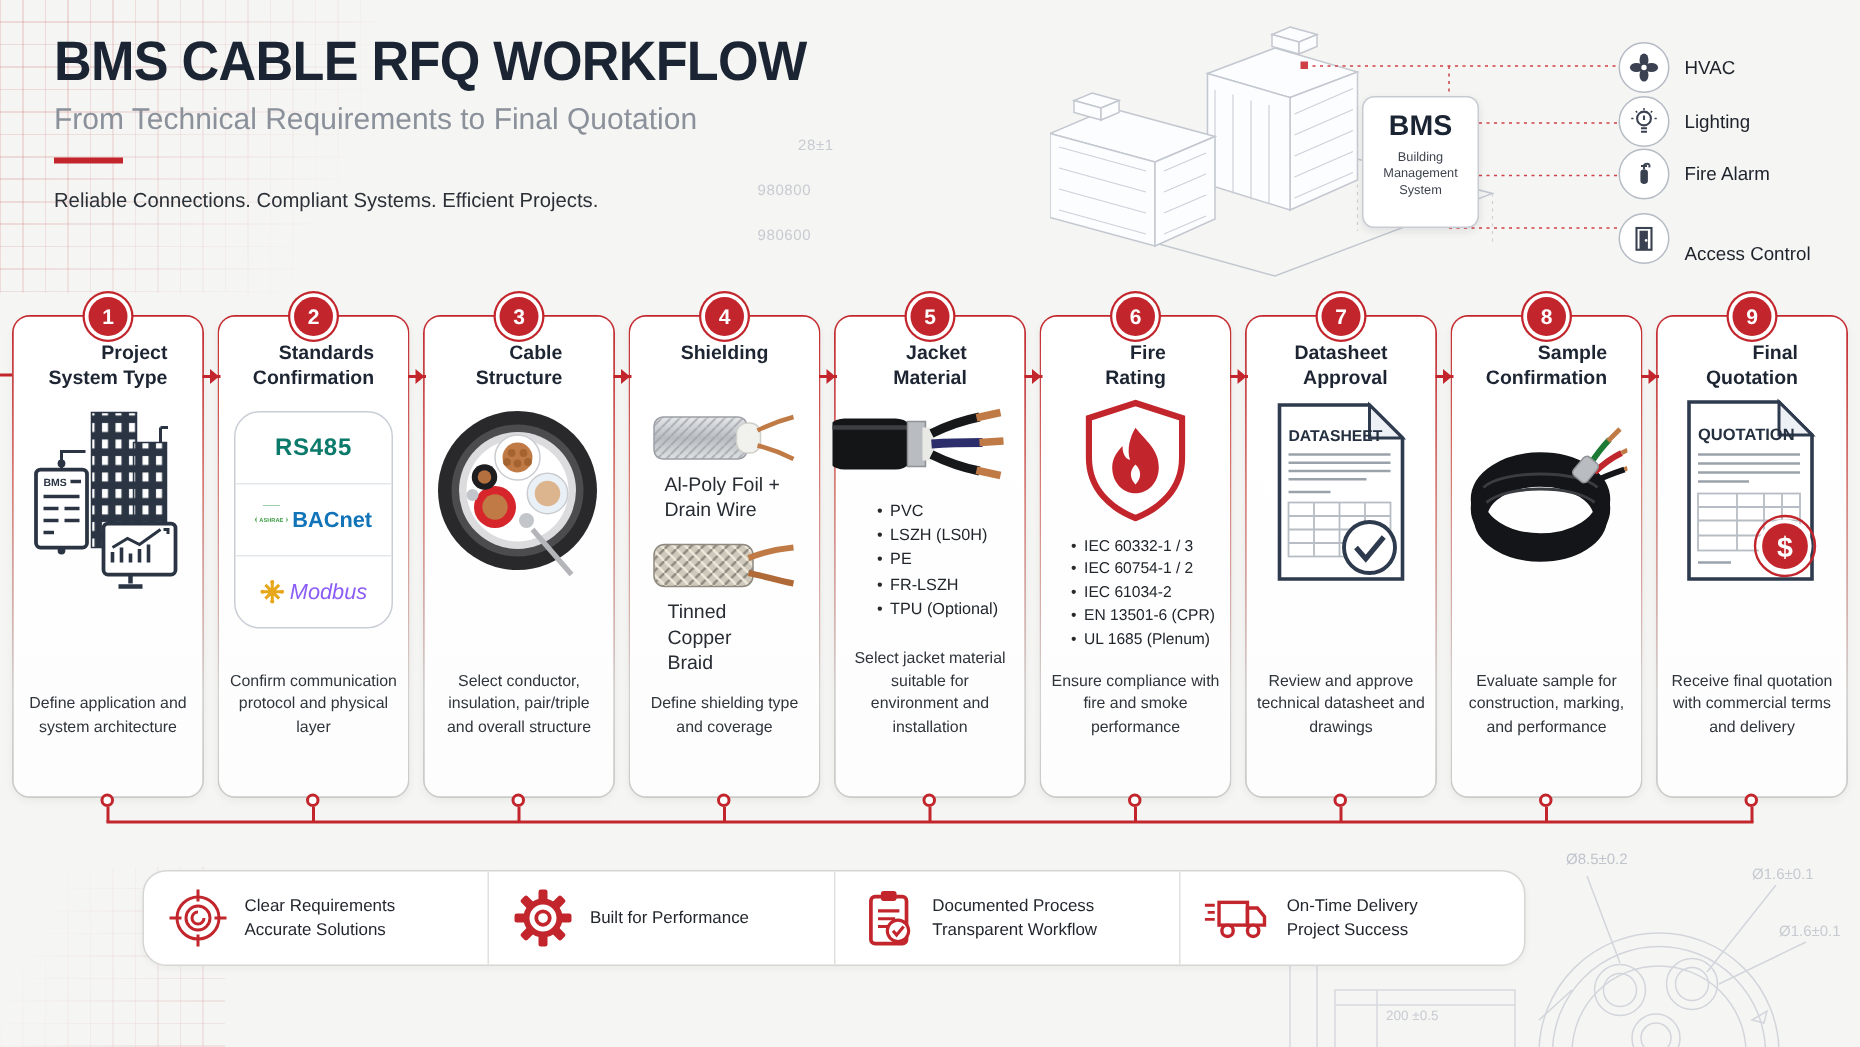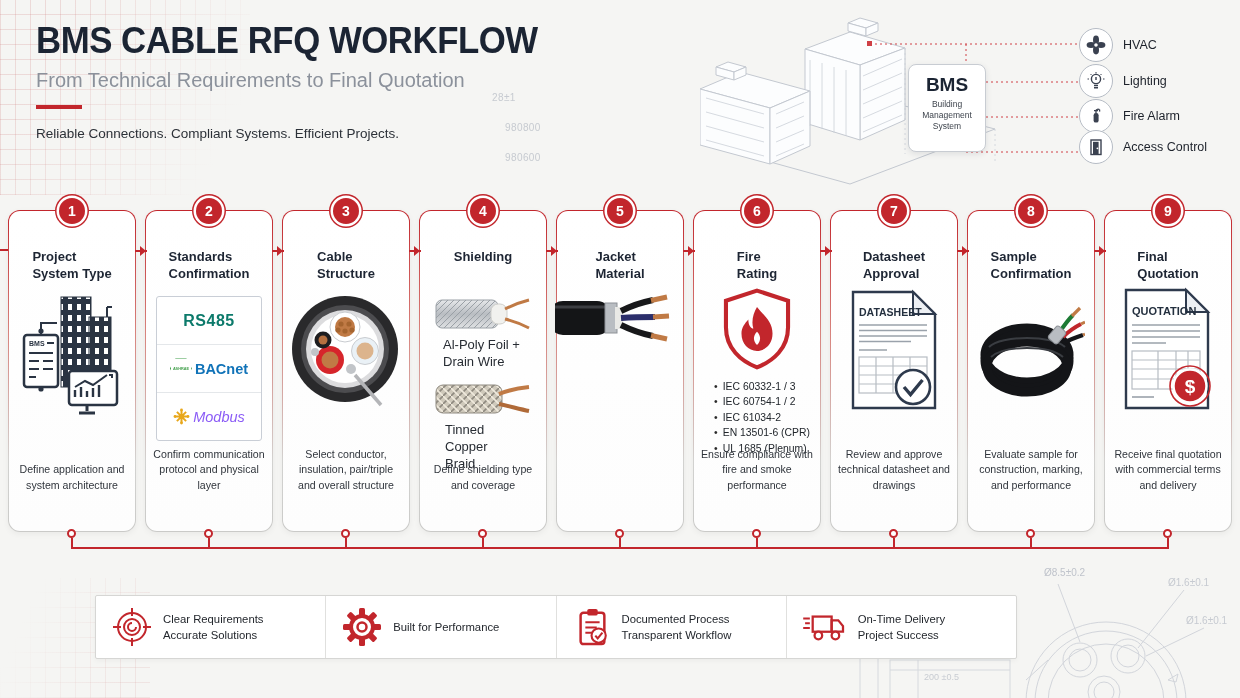--- a/index.html
+++ b/index.html
@@ -45,59 +45,59 @@
     background:linear-gradient(#ffffff,#fdfdfd) padding-box,
                linear-gradient(180deg,#c2262c 0%,#d8837d 38%,#d2d2d0 78%,#cacac8 100%) border-box;
     box-shadow:0 2px 6px rgba(0,0,0,.05);display:flex;flex-direction:column;align-items:center;}
   .card + .card::before{content:"";position:absolute;left:-11px;top:39px;width:12px;height:2px;background:#c2262c;}
   .card + .card::after{content:"";position:absolute;left:-6px;top:35px;width:0;height:0;
     border-left:6px solid #c2262c;border-top:5px solid transparent;border-bottom:5px solid transparent;}
   .badge{position:absolute;top:-13px;left:50%;transform:translateX(-50%);width:26px;height:26px;
     border-radius:50%;background:#c2262c;color:#fff;font-weight:bold;font-size:14px;
     display:flex;align-items:center;justify-content:center;
     box-shadow:0 0 0 2.5px #fff,0 0 0 4px #c2262c;z-index:2;}
-  .c-title{margin-top:37px;text-align:left;font-size:13px;font-weight:bold;color:#1d2533;line-height:1.32;min-height:35px;}
+  .c-title{margin-top:15px;text-align:right;font-size:13px;font-weight:bold;color:#1d2533;line-height:1.32;min-height:35px;}
   .c-desc{position:absolute;left:7px;right:7px;bottom:38px;text-align:center;
     font-size:10.6px;color:#30353c;line-height:1.45;}
   .stub{position:absolute;left:0;top:249px;width:9px;height:2px;background:#c2262c;}
   .hline{position:absolute;left:71px;top:547px;width:1098px;height:2px;background:#c2262c;}
   .stem{position:absolute;top:538px;width:2px;height:10px;background:#c2262c;}
   .dotc{position:absolute;top:529px;width:9px;height:9px;border:2px solid #c2262c;border-radius:50%;background:#fff;box-sizing:border-box;}
   
-  .proto-box{margin-top:13px;width:104px;border:1px solid #c9ced6;border-radius:3px;background:#fff;}
+  .proto-box{margin-top:13px;width:104px;border:1px solid #c9ced6;border-radius:17px;background:#fff;}
   .proto-row{height:47px;display:flex;align-items:center;justify-content:center;gap:3px;}
   .proto-row + .proto-row{border-top:1px solid #e4e7ea;}
   .rs485{font-size:16px;font-weight:bold;color:#0c7a6b;letter-spacing:.5px;}
   .bacnet{font-size:14.5px;font-weight:bold;color:#1173b8;}
   .modbus{font-size:14.5px;font-weight:normal;font-style:italic;color:#8b5cf6;}
   .ashrae{width:20px;height:20px;display:flex;align-items:center;justify-content:center;
     background:#fff;border:1.5px solid #3f9e49;color:#3f9e49;font-size:3.8px;font-weight:bold;
     clip-path:polygon(25% 5%,75% 5%,100% 50%,75% 95%,25% 95%,0 50%);}
   
   .mini-label{font-size:13px;color:#272c33;line-height:1.3;margin-top:4px;}
   ul.bul{list-style:none;margin:8px 0 0 0;padding:0 0 0 10px;align-self:center;text-align:left;}
   ul.bul li{font-size:10.8px;color:#21262c;line-height:1.5;white-space:nowrap;}
   ul.bul li::before{content:"•";color:#2a2a2a;margin-right:5px;}
   ul.bul.tight li{font-size:10.4px;line-height:1.48;}
   
   .footer{position:absolute;left:95px;top:580px;width:920px;height:62px;background:#fff;
-    border:1px solid #d6d6d4;border-radius:2px;display:flex;box-shadow:0 2px 5px rgba(0,0,0,.04);margin-top:15px;}
+    border:1px solid #d6d6d4;border-radius:16px;display:flex;box-shadow:0 2px 5px rgba(0,0,0,.04);}
   .f-item{flex:1;display:flex;align-items:center;gap:11px;padding-left:16px;box-sizing:border-box;}
   .f-item + .f-item{border-left:1px solid #e0e0de;}
   .f-text{font-size:11.3px;color:#23272d;line-height:1.42;}
 </style>
 </head>
 <body>
 
 <div class="page">
 
   <div class="grid-tl"></div>
   <div class="grid-bl"></div>
 
-  <span class="dim-faint" style="left:492px;top:92px;">28±1</span>
+  <span class="dim-faint" style="left:532px;top:92px;">28±1</span>
   <span class="dim-faint" style="left:505px;top:122px;">980800</span>
   <span class="dim-faint" style="left:505px;top:152px;">980600</span>
 
   <svg class="bp" style="left:1018px;top:560px;" width="222" height="138" viewBox="0 0 222 138">
     <g stroke="#d2d5db" fill="none" stroke-width="1">
       <circle cx="88" cy="142" r="80"></circle>
         <circle cx="88" cy="142" r="71"></circle>
         <circle cx="88" cy="142" r="58"></circle>
       <circle cx="62" cy="100" r="17"></circle>
         <circle cx="62" cy="100" r="11"></circle>
@@ -196,21 +196,21 @@
   <div class="sys-item" style="top:99px;">
     <div class="sys-circle">
       <svg width="20" height="20" viewBox="0 0 20 20">
         <rect x="7.6" y="7" width="5" height="9.6" rx="2.2" fill="#3a4150"></rect>
         <path d="M10,7 V4.6 M8,4.6 h4 M10,4.6 C10,3 12.4,3 13.6,3.6" stroke="#3a4150" stroke-width="1.3" fill="none"></path>
         <path d="M13.6,3.6 v2" stroke="#3a4150" stroke-width="1.3"></path>
       </svg>
     </div>
     <span class="sys-label">Fire Alarm</span>
   </div>
-  <div class="sys-item" style="top:130px;">
+  <div class="sys-item" style="top:142px;align-items:flex-end;">
     <div class="sys-circle">
       <svg width="20" height="20" viewBox="0 0 20 20">
         <rect x="5" y="3" width="10" height="14.5" fill="none" stroke="#3a4150" stroke-width="1.4"></rect>
         <rect x="7" y="4.8" width="5.6" height="12.7" fill="#3a4150"></rect>
         <circle cx="11.4" cy="11.3" r=".9" fill="#fff"></circle>
       </svg>
     </div>
     <span class="sys-label">Access Control</span>
   </div>
 
@@ -364,20 +364,28 @@
         <path d="M-4,16 H50" stroke="#3c3e42" stroke-width="3" stroke-linecap="round"></path>
         <rect x="50" y="12" width="12" height="30" fill="#b9bdc2" stroke="#8e9297"></rect>
         <rect x="60" y="16" width="8" height="22" fill="#e9e9e6"></rect>
         <path d="M66,20 C78,14 88,11 98,9" stroke="#17181a" stroke-width="6" fill="none"></path>
         <path d="M96,9.5 L112,6" stroke="#c07a45" stroke-width="5" fill="none"></path>
         <path d="M66,27 C80,26 92,26 100,26" stroke="#2b2e6b" stroke-width="6" fill="none"></path>
         <path d="M98,26 L114,25" stroke="#c07a45" stroke-width="5" fill="none"></path>
         <path d="M66,34 C78,40 88,43 98,45" stroke="#17181a" stroke-width="6" fill="none"></path>
         <path d="M96,44.5 L112,48" stroke="#c07a45" stroke-width="5" fill="none"></path>
       </svg>
+      <ul class="bul">
+        <li>PVC</li>
+        <li>LSZH (LS0H)</li>
+        <li>PE</li>
+        <li>FR-LSZH</li>
+        <li>TPU (Optional)</li>
+      </ul>
+      <div class="c-desc">Select jacket material suitable for environment and installation</div>
     </div>
 
     <div class="card">
       <div class="badge">6</div>
       <div class="c-title">
         <span>Fire</span><br>
         <span>Rating</span>
       </div>
       <svg width="78" height="84" viewBox="0 0 84 92" style="margin-top:4px;">
         <path d="M42,4 L76,15 V44 C76,67 60,81 42,88 C24,81 8,67 8,44 V15 Z" fill="#fff" stroke="#c2262c" stroke-width="4.5"></path>

